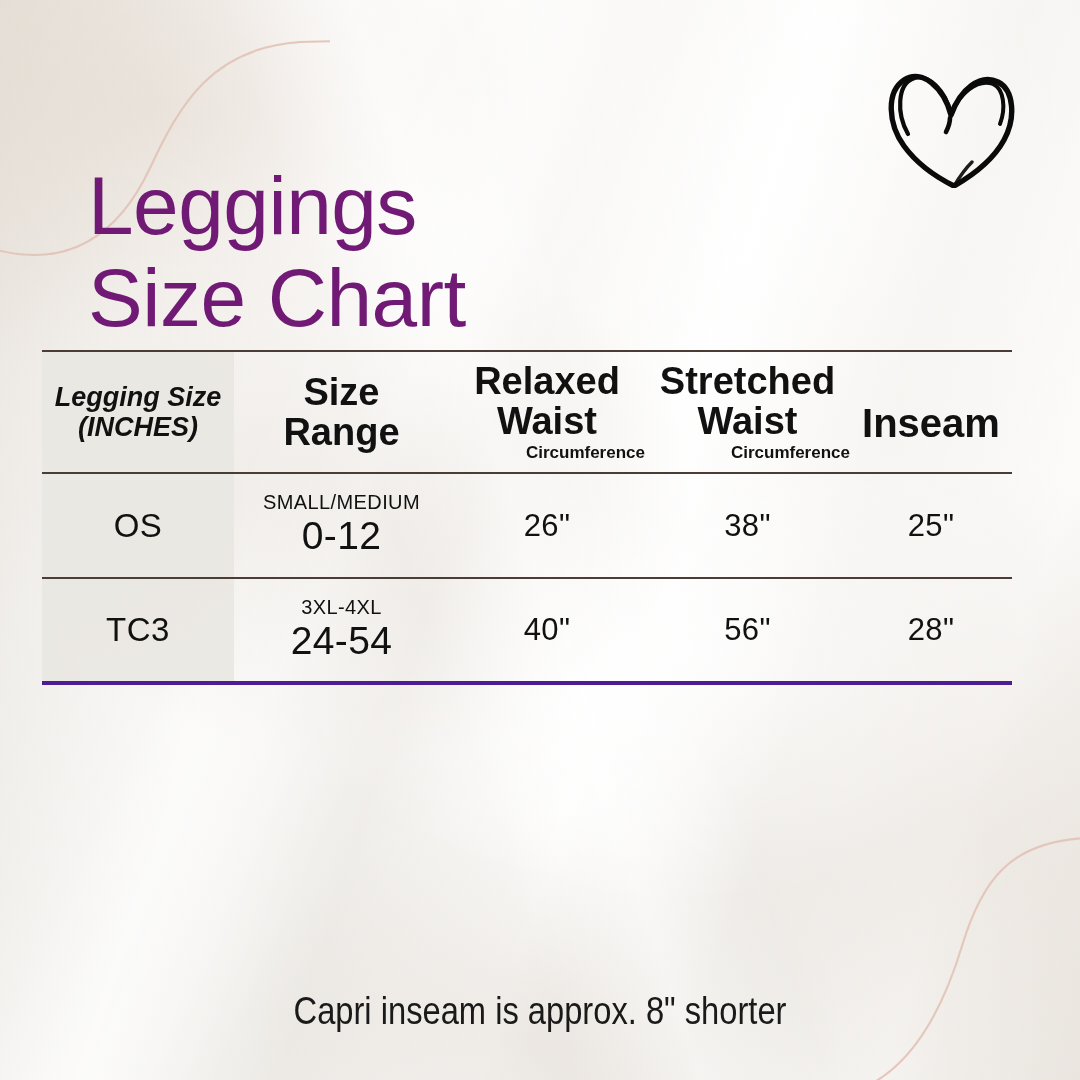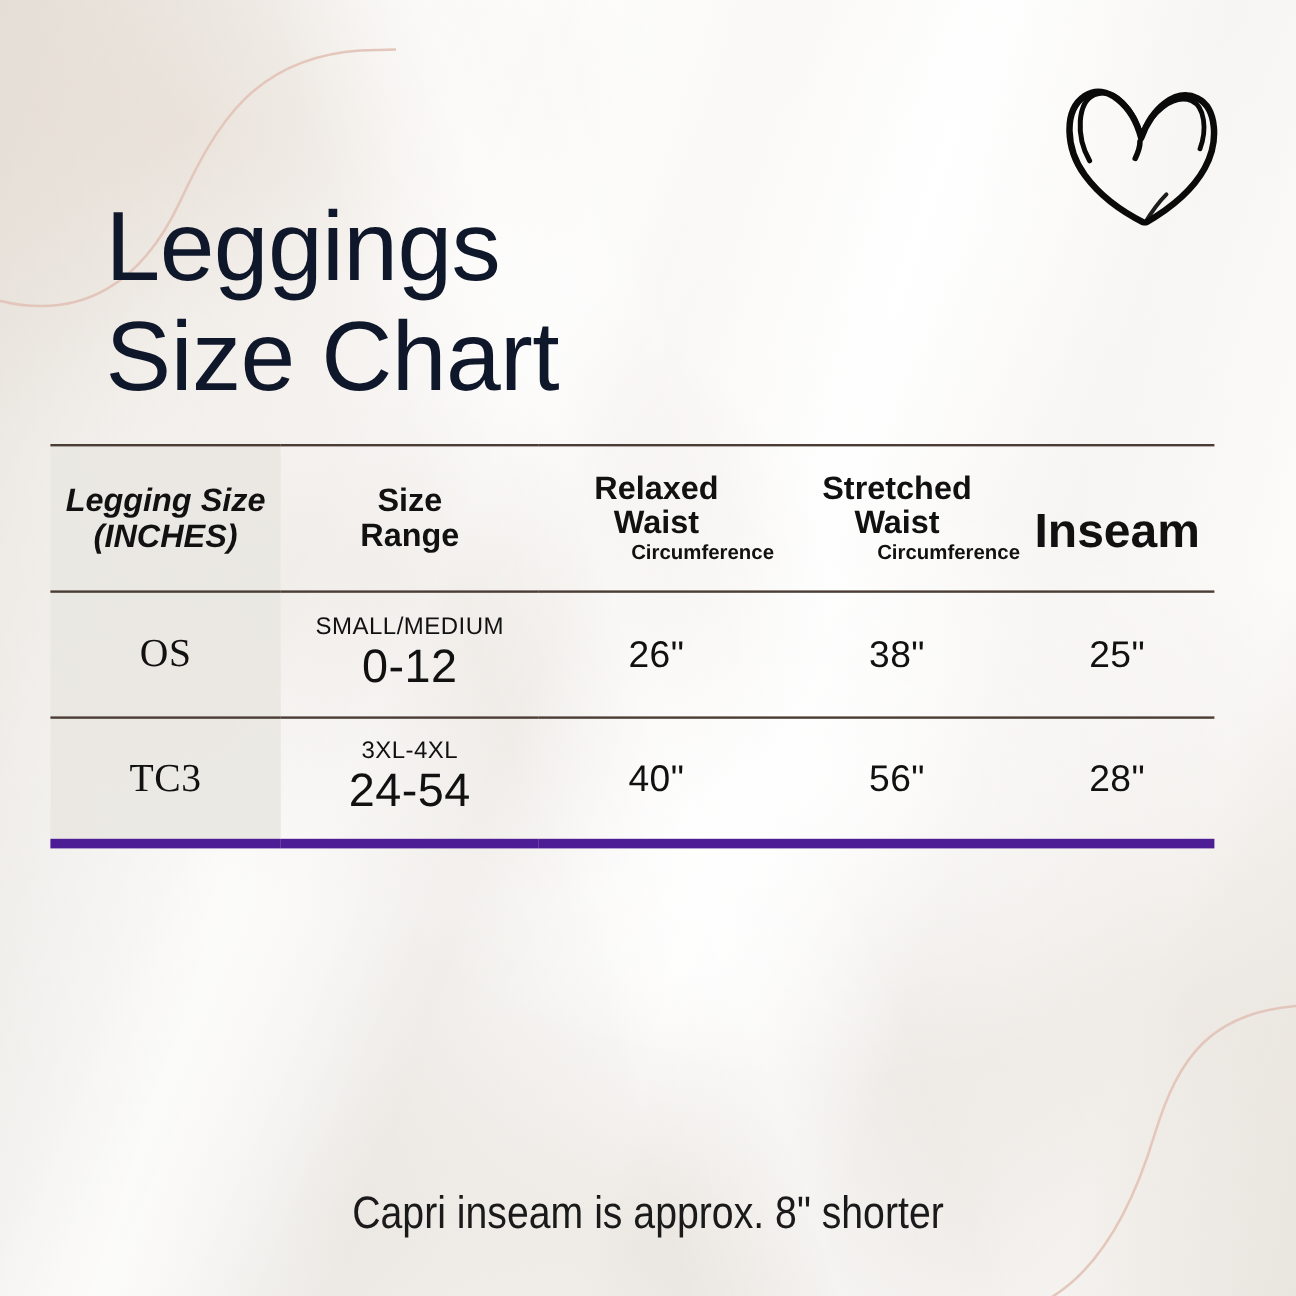--- a/index.html
+++ b/index.html
@@ -66,61 +66,61 @@
   }
 
   
   .headline{
     position:absolute;
     left:88px; top:160px;
     font-size:82px;
     font-weight:300;
     line-height:1.12;
     letter-spacing:-0.5px;
-    color:#0f172a;
+    color:#701a75;
     white-space:pre-line;
   }
 
   
   .table-wrap{
     position:absolute;
-    left:42px; top:370px;
+    left:42px; top:350px;
     width:970px;
   }
   table.size-table{
     width:100%;
     border-collapse:collapse;
     table-layout:fixed;
   }
   table.size-table col.c-size   { width:192px; }
   table.size-table col.c-range  { width:215px; }
   table.size-table col.c-relax  { width:196px; }
   table.size-table col.c-stretch{ width:205px; }
   table.size-table col.c-inseam { width:162px; }
 
   .size-table tr { border-top:2px solid #4b3d35; }
-  .size-table tr.last-rule { border-bottom:8px solid #4c1d95; }
+  .size-table tr.last-rule { border-bottom:4px solid #4c1d95; }
 
   .size-table td, .size-table th{
     padding:0;
     text-align:center;
     vertical-align:middle;
     color:#111;
   }
 
   
   .col-tint{
     background:rgba(233,231,226,.93);
   }
 
   
   .hdr-row th{ height:122px; }
   .hdr-main{
     font-weight:bold;
-    font-size:27px;
+    font-size:38px;
     line-height:1.06;
     white-space:pre-line;
   }
   .hdr-legging{
     font-weight:bold;
     font-style:italic;
     font-size:27px;
     line-height:1.12;
     white-space:pre-line;
   }
@@ -138,21 +138,20 @@
     position:relative;
     top:11px;
   }
 
   
   .body-row td{ height:105px; }
   .cell-size{
     font-size:33px;
     font-weight:300;
     letter-spacing:.5px;
-    font-family:Liberation Serif, serif;
   }
   .cell-range .range-label{
     display:block;
     font-size:20px;
     font-weight:300;
     letter-spacing:.4px;
     line-height:1.1;
   }
   .cell-range .range-nums{
     display:block;

